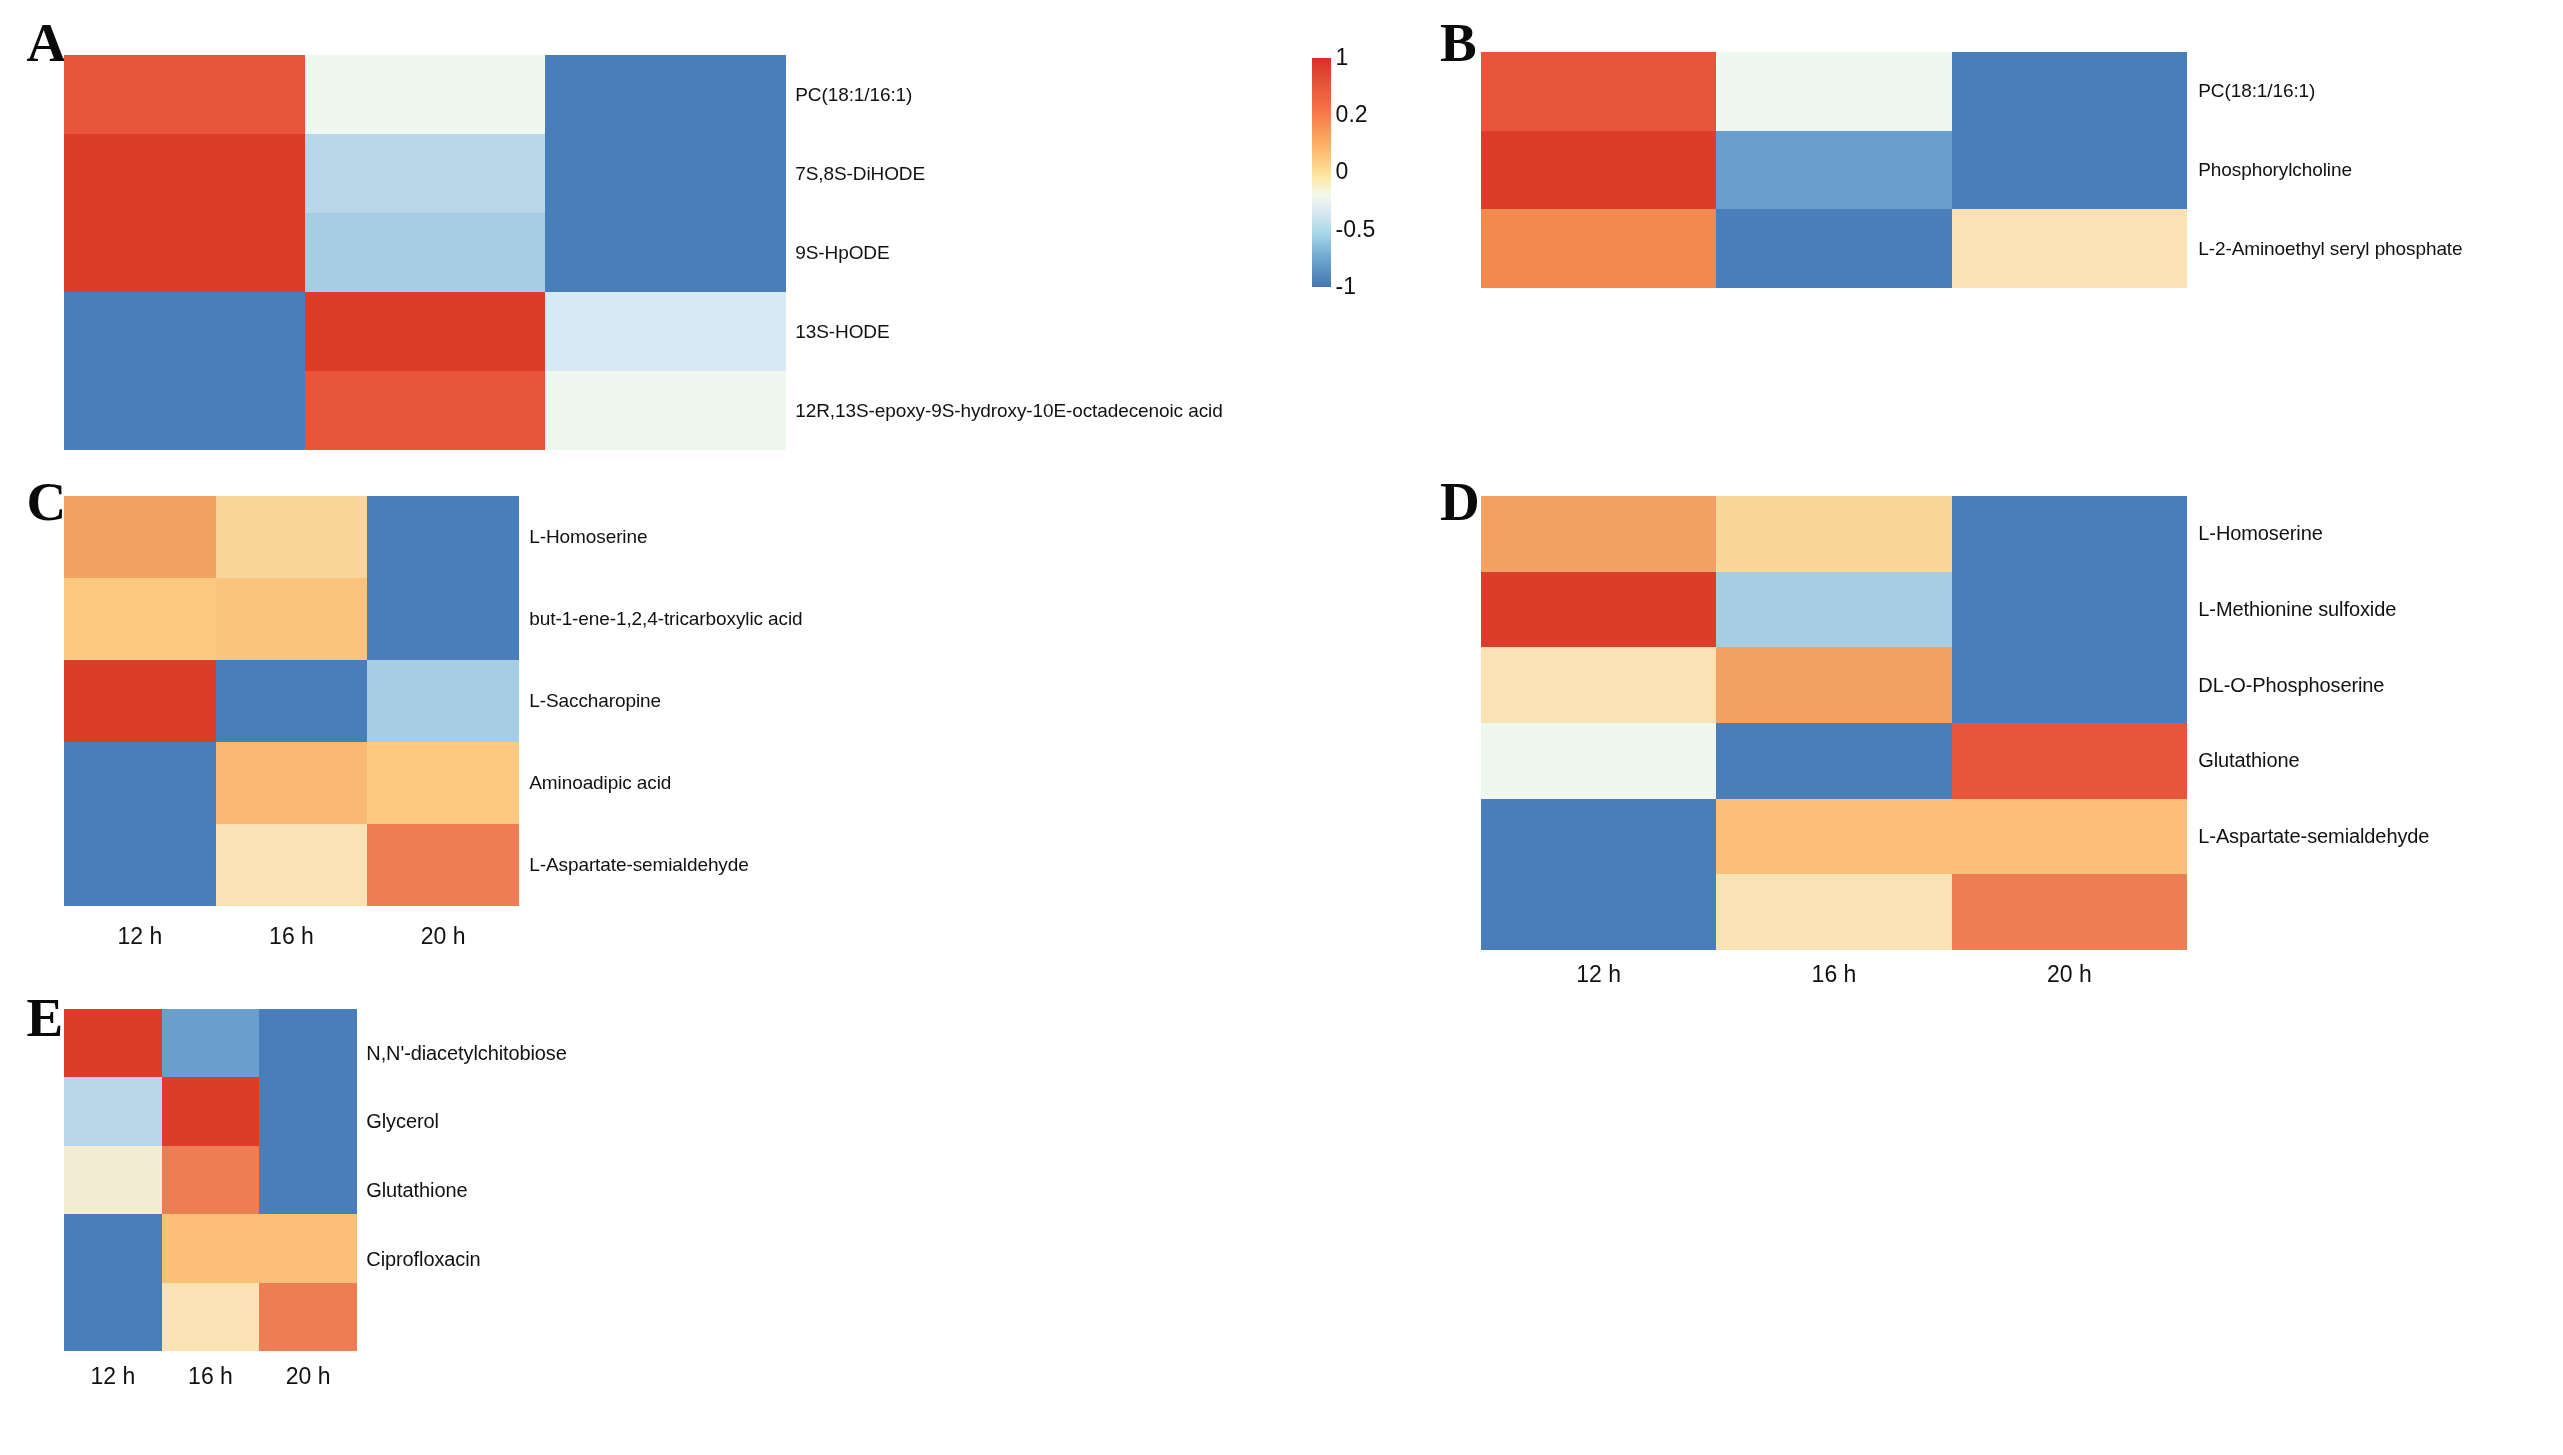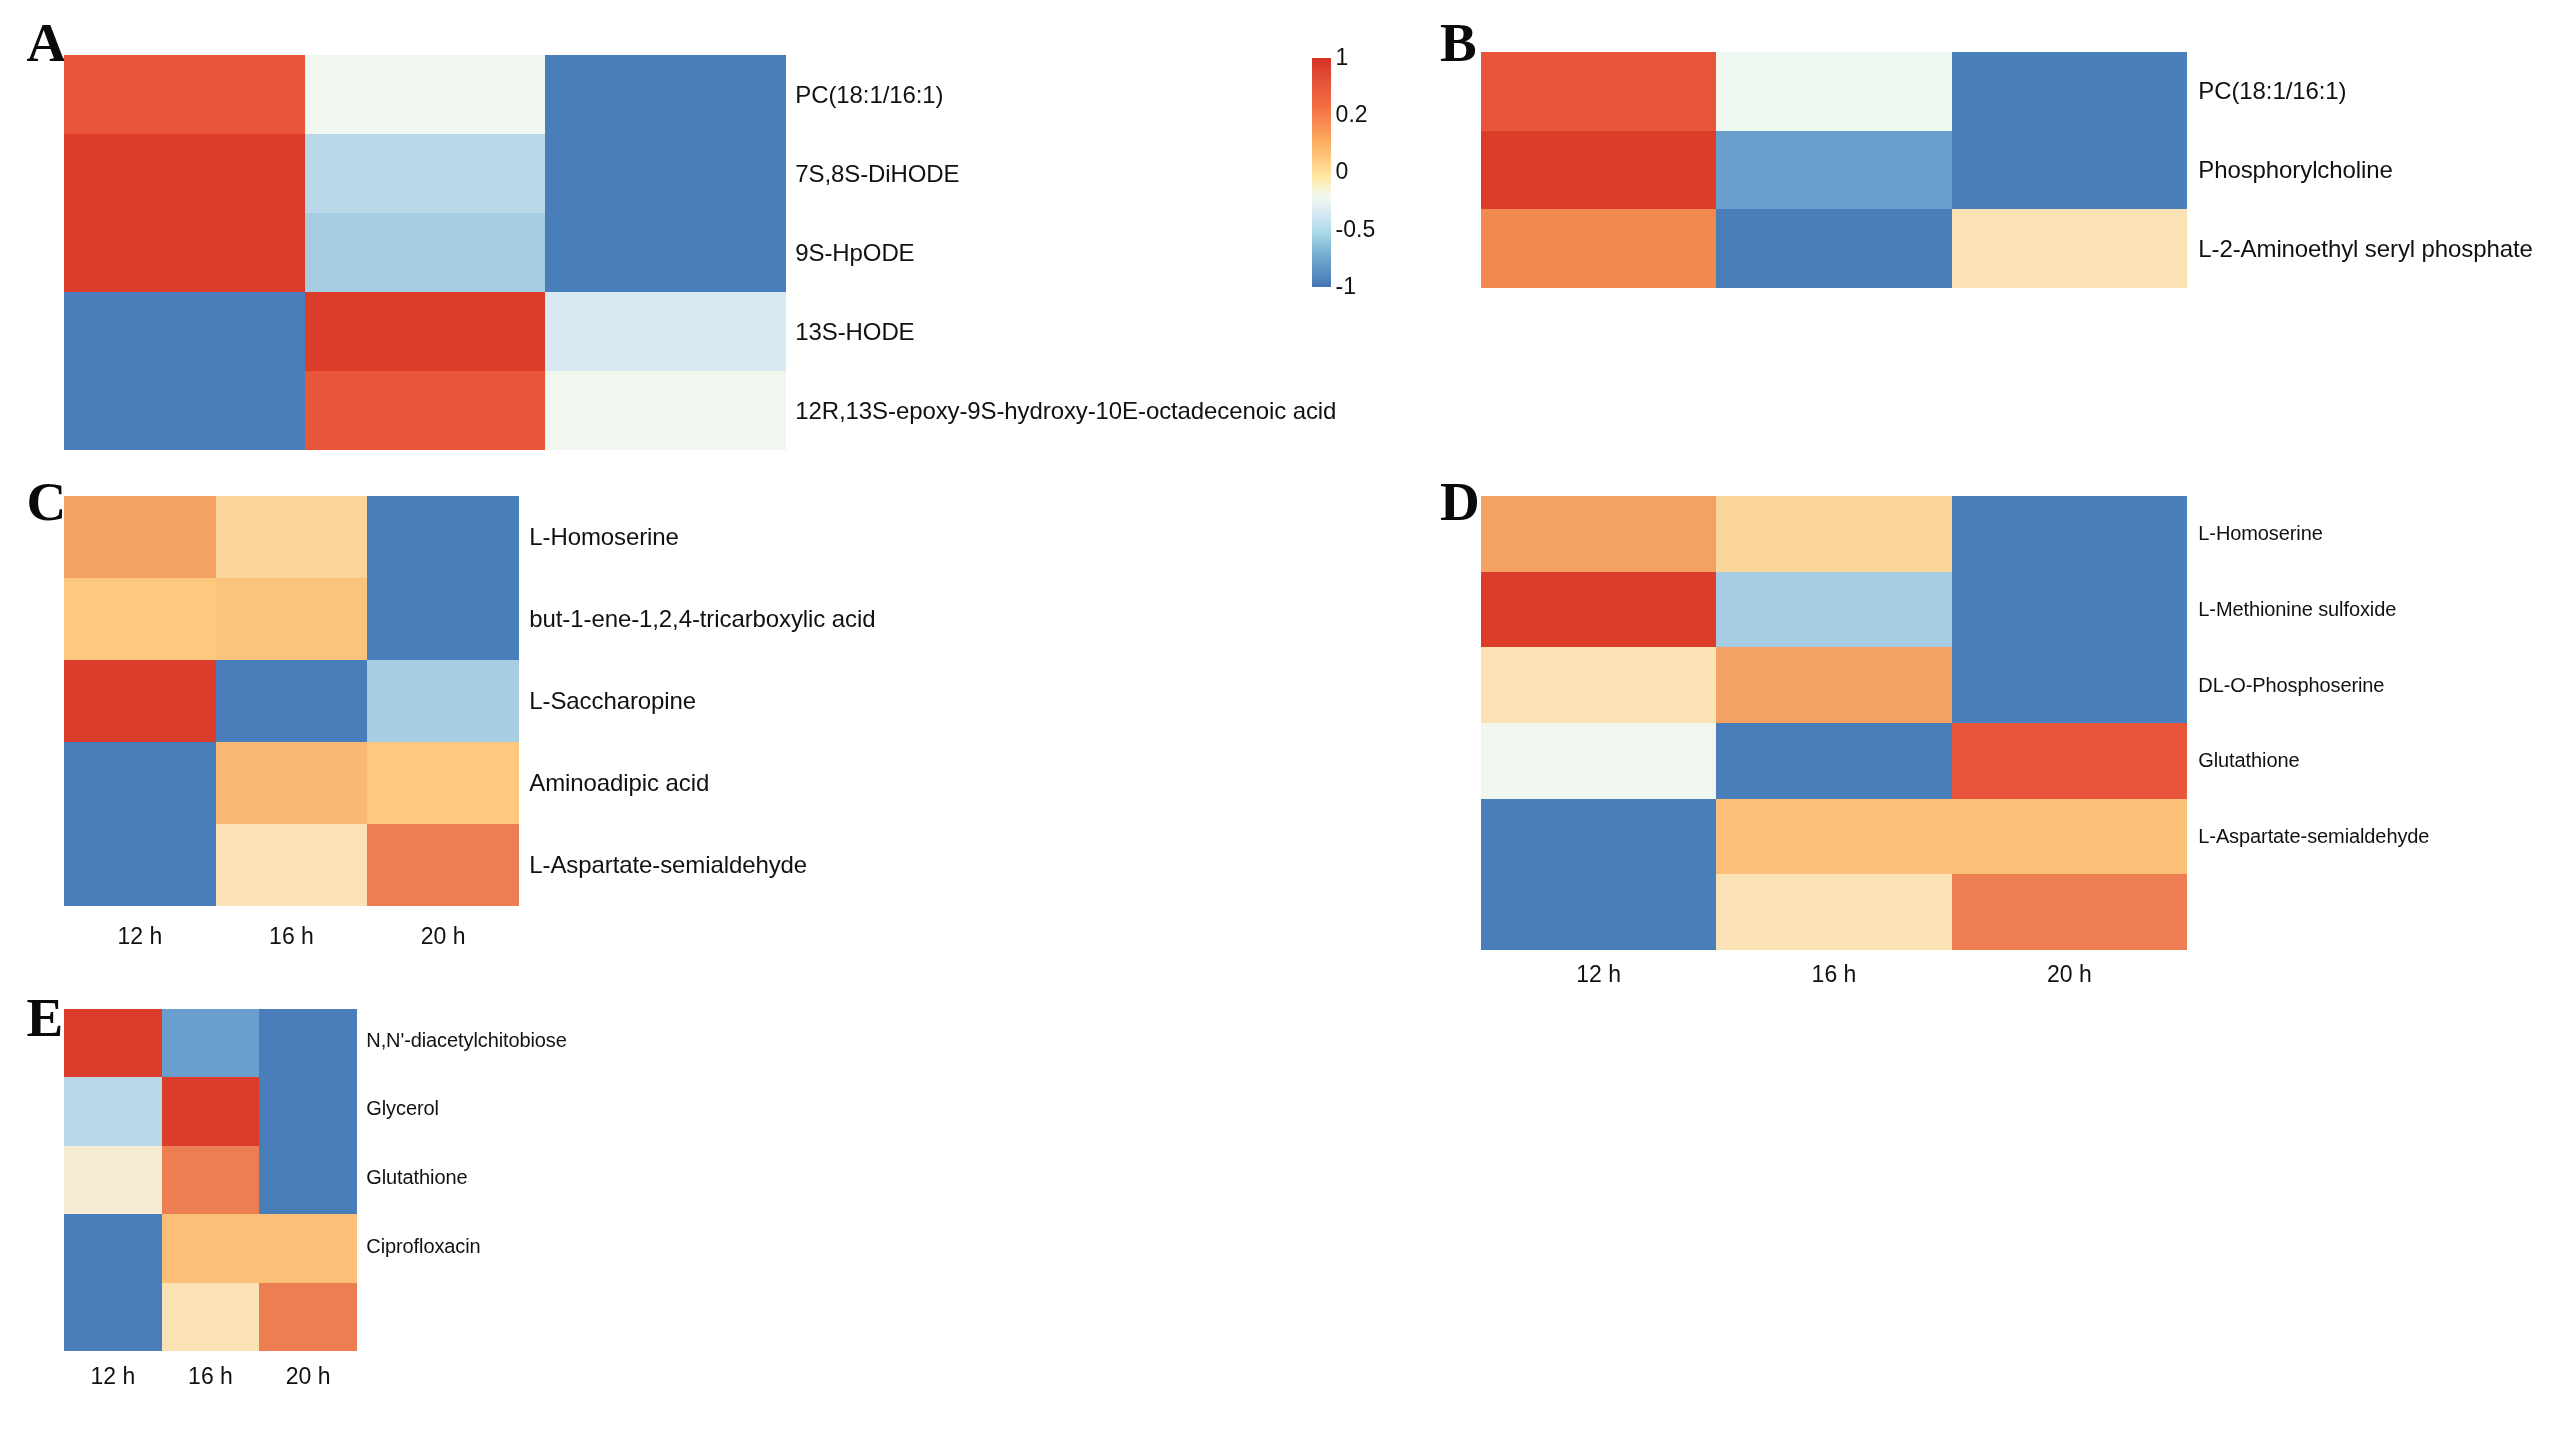--- a/index.html
+++ b/index.html
@@ -39,21 +39,21 @@
     width: 100%;
     height: 100%;
   }
   .rowlabels {
     position: absolute;
     display: grid;
   }
   .rowlabel {
     display: flex;
     align-items: center;
-    font-size: 24px;
+    font-size: 19px;
     color: #111111;
     white-space: nowrap;
     padding-left: 10.3px;
     letter-spacing: -0.1px;
   }
   .rowlabel.small { font-size: 20px; }
   .collabels {
     position: absolute;
     display: grid;
   }
@@ -247,21 +247,21 @@
         <div class="cell" style="background: rgb(243, 236, 211);"></div>
         <div class="cell" style="background: rgb(237, 125, 82);"></div>
         <div class="cell" style="background: rgb(74, 126, 187);"></div>
         <div class="cell" style="background: rgb(74, 126, 187);"></div>
         <div class="cell" style="background: rgb(252, 191, 120);"></div>
         <div class="cell" style="background: rgb(252, 191, 120);"></div>
         <div class="cell" style="background: rgb(74, 126, 187);"></div>
         <div class="cell" style="background: rgb(251, 226, 180);"></div>
         <div class="cell" style="background: rgb(237, 125, 82);"></div>
       </div>
-    <div class="rowlabels" id="labels-e" style="left:356px; top:16px; width:517px; height:343px;
+    <div class="rowlabels" id="labels-e" style="left:356px; top:29px; width:517px; height:343px;
                 grid-template-rows:repeat(5,1fr);">
         <div class="rowlabel small">N,N'-diacetylchitobiose</div>
         <div class="rowlabel small">Glycerol</div>
         <div class="rowlabel small">Glutathione</div>
         <div class="rowlabel small">Ciprofloxacin</div>
       </div>
     <div class="collabels" id="cols-e" style="left: 64px; top: 373px; width: 293px; height: 37px; grid-template-columns: repeat(3, 1fr); display: grid;">
         <div class="collabel">12 h</div>
         <div class="collabel">16 h</div>
         <div class="collabel">20 h</div>

